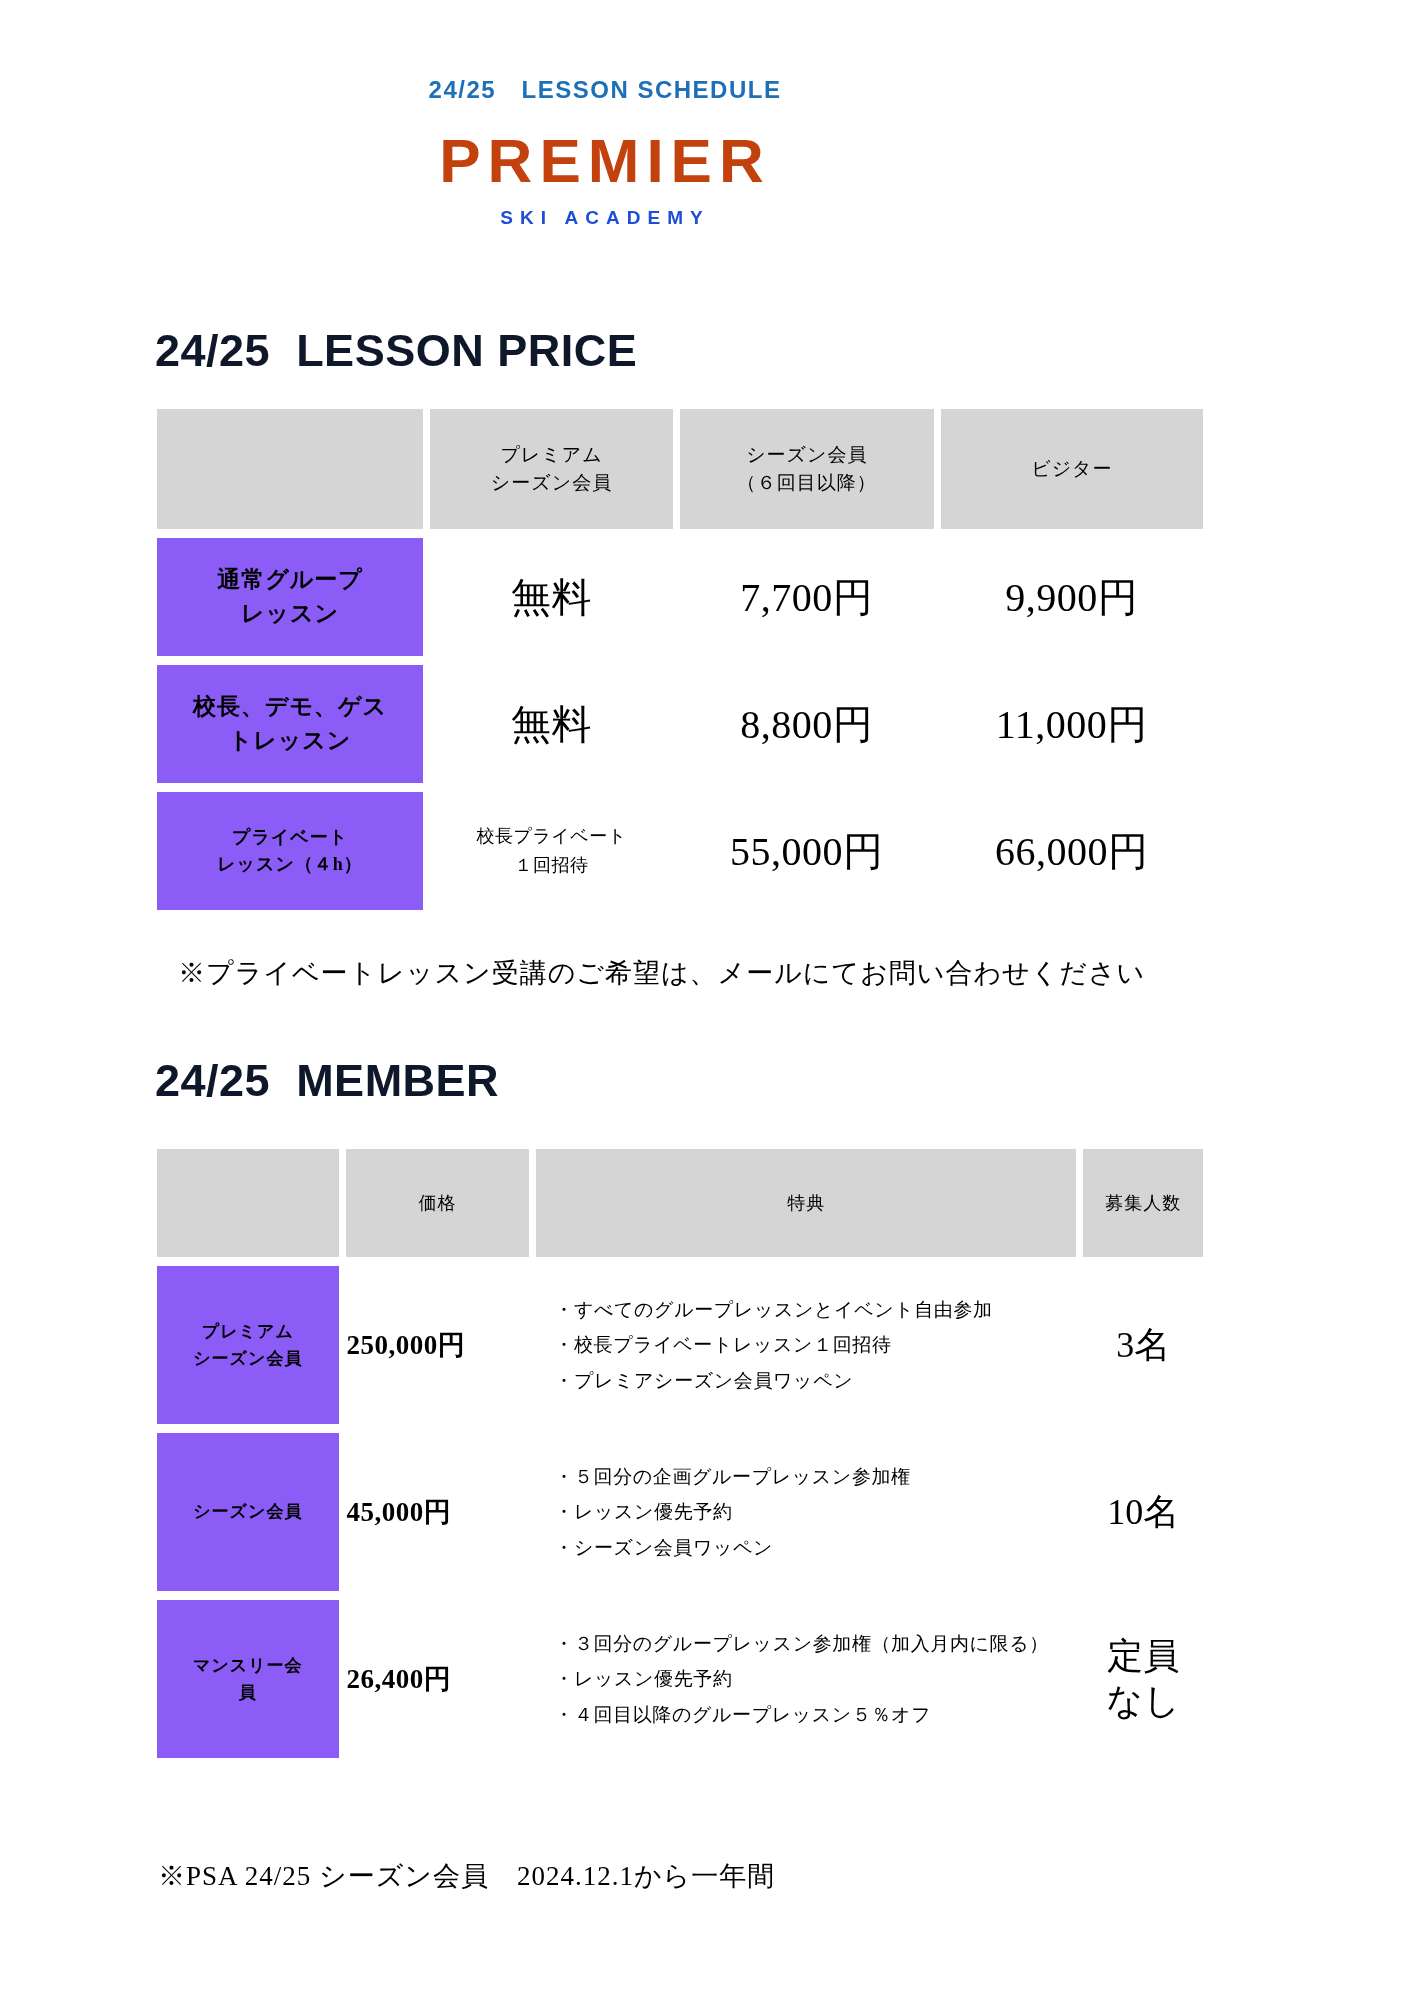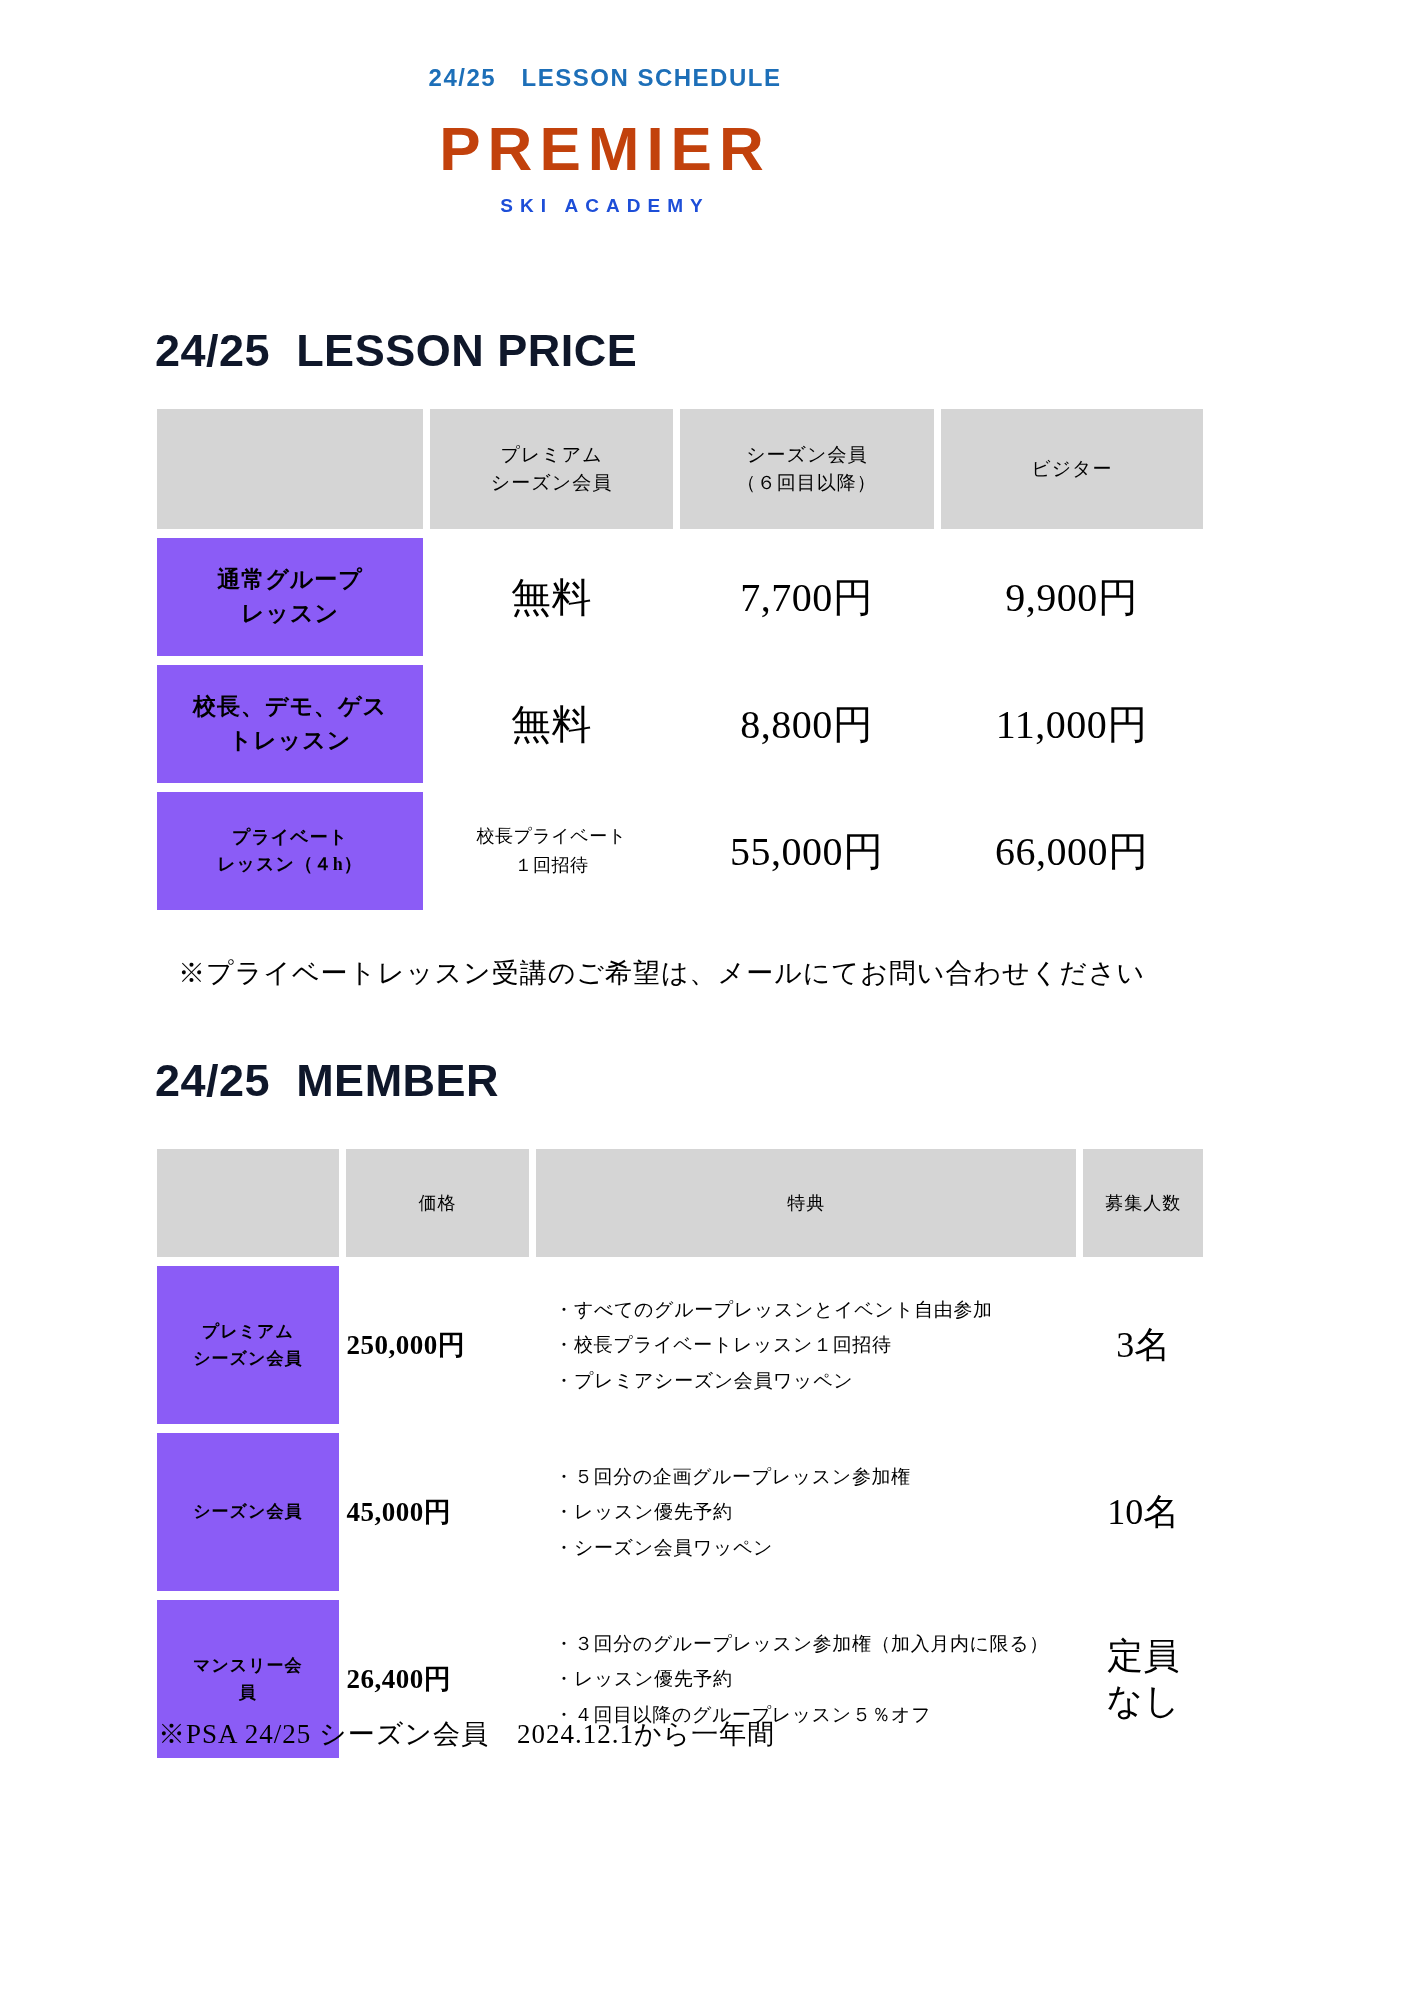--- a/index.html
+++ b/index.html
@@ -12,21 +12,21 @@
     height: 2000px;
     font-family: "Liberation Serif", "DejaVu Serif", serif;
     color: #000000;
     position: relative;
     overflow: hidden;
   }
   .page {
     width: 1210px;
     height: 2000px;
     box-sizing: border-box;
-    padding: 0;
+    padding: 12px;
     position: relative;
   }
 
   
   .header {
     text-align: center;
     padding-top: 62px;
   }
   .header-kicker {
     font-family: "Liberation Sans", sans-serif;
@@ -155,21 +155,21 @@
     font-family: "Liberation Serif", serif;
     line-height: 1.25;
   }
   .cell-label.tiny {
     font-size: 17px;
     font-weight: bold;
     line-height: 1.6;
   }
   .cell-head.tiny { font-size: 18px; }
 
-  #member-note { position: absolute; left: 158px; top: 1716px; }
+  #member-note { position: absolute; left: 158px; top: 1858px; }
   #member-note .note { font-size: 27px; }
 </style>
 </head>
 <body>
 
 <div class="page">
 
   <div class="header">
     <p class="header-kicker">24/25　LESSON SCHEDULE</p>
     <p class="brand">PREMIER</p>

